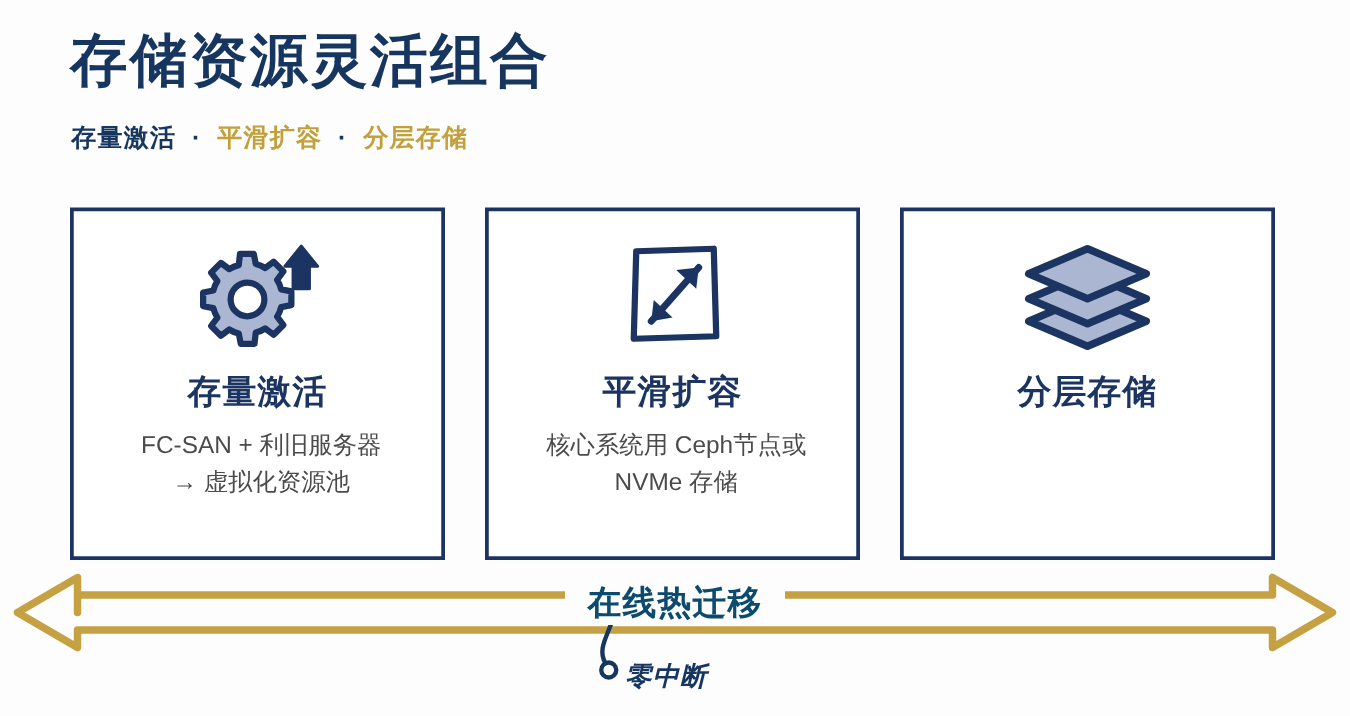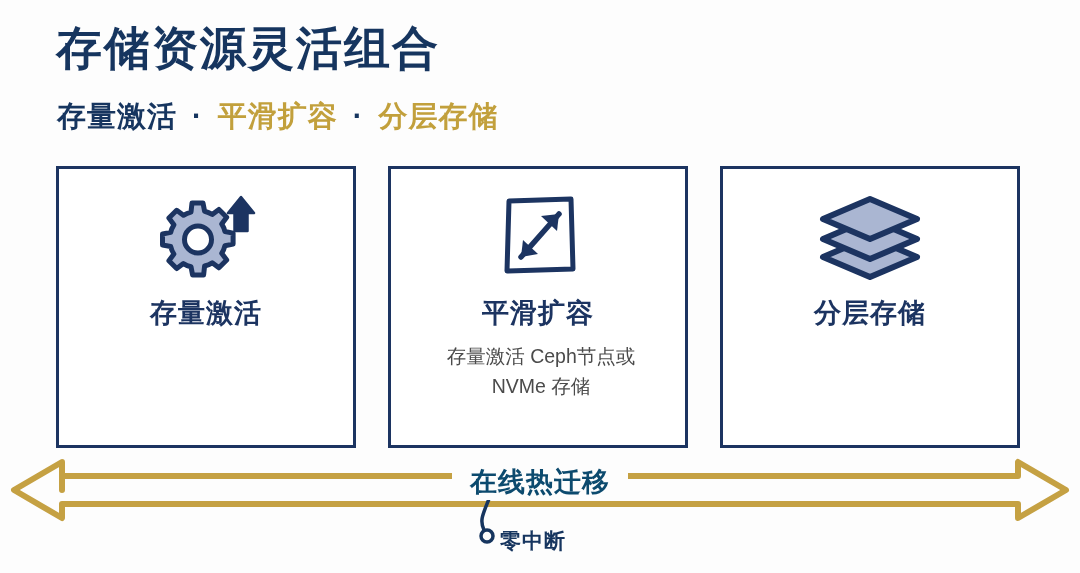--- a/index.html
+++ b/index.html
@@ -31,21 +31,21 @@
     font-weight: bold;
     color: #16355f;
     letter-spacing: 2px;
     line-height: 1.15;
     white-space: nowrap;
   }
   .subtitle {
     position: absolute;
     left: 57px;
     top: 99px;
-    font-size: 29px;
+    font-size: 20px;
     font-weight: bold;
     letter-spacing: 1px;
     white-space: nowrap;
     line-height: 1.2;
   }
   .sub-navy { color: #16355f; }
   .sub-gold { color: #c2a03c; }
   .sub-dot  { color: #16355f; padding: 0 6px; }
 
   
@@ -120,20 +120,21 @@
     letter-spacing: 1px;
   }
   .zero-label {
     position: absolute;
     left: 500px;
     top: 75px;
     font-size: 21px;
     font-weight: bold;
     color: #16355f;
     letter-spacing: 1px;
+    font-style: italic;
   }
   .label-mask {
     position: absolute;
     top: 8px;
     left: 452px;
     width: 176px;
     height: 40px;
     background: #fdfdfd;
   }
 </style>
@@ -156,35 +157,37 @@
     <div class="card-icon">
       <svg width="120" height="96" viewBox="0 0 120 96">
 
         <path d="M46 14 l11 0 1.6 8.2 a24 24 0 0 1 7.6 3.2 l6.7-5 7.8 7.8 -5 6.7 a24 24 0 0 1 3.2 7.6 l8.2 1.6 0 11 -8.2 1.6 a24 24 0 0 1 -3.2 7.6 l5 6.7 -7.8 7.8 -6.7-5 a24 24 0 0 1 -7.6 3.2 L57.6 86 l-11 0 -1.6-8.2 a24 24 0 0 1 -7.6-3.2 l-6.7 5 -7.8-7.8 5-6.7 a24 24 0 0 1 -3.2-7.6 L16.5 56 l0-11 8.2-1.6 a24 24 0 0 1 3.2-7.6 l-5-6.7 7.8-7.8 6.7 5 a24 24 0 0 1 7.6-3.2 Z" fill="#aab6d2" stroke="#1c3461" stroke-width="5" stroke-linejoin="round"></path>
         <circle cx="52" cy="50.5" r="13.5" fill="#ffffff" stroke="#1c3461" stroke-width="5"></circle>
 
         <path d="M95 8 L108 24 L101.5 24 L101.5 42 L88.5 42 L88.5 24 L82 24 Z" fill="#1c3461" stroke="#1c3461" stroke-width="2.5" stroke-linejoin="round"></path>
       </svg>
     </div>
     <div class="card-title">存量激活</div>
+    <div class="card-body">FC-SAN + 利旧服务器
+→ 虚拟化资源池</div>
   </div>
 
   <div class="card" id="card-1">
     <div class="card-icon">
       <svg width="110" height="96" viewBox="0 0 110 96">
 
         <path d="M26 12 L88 10 L90 80 L24 82 Z" fill="none" stroke="#1c3461" stroke-width="5" stroke-linejoin="round" stroke-linecap="round"></path>
 
         <line x1="38" y1="68" x2="76" y2="25" stroke="#1c3461" stroke-width="5.5" stroke-linecap="round"></line>
         <path d="M76 25 L58 27 L74 42 Z" fill="#1c3461"></path>
         <path d="M38 68 L55 65 L40 51 Z" fill="#1c3461"></path>
       </svg>
     </div>
     <div class="card-title">平滑扩容</div>
-    <div class="card-body">存量激活 Ceph节点或
+    <div class="card-body">核心系统用 Ceph节点或
 NVMe 存储</div>
   </div>
 
   <div class="card" id="card-2">
     <div class="card-icon">
       <svg width="118" height="96" viewBox="0 0 118 96">
 
         <path d="M59 48 L106 68 L59 88 L12 68 Z" fill="#aab6d2" stroke="#1c3461" stroke-width="6" stroke-linejoin="round"></path>
 
         <path d="M59 30 L106 50 L59 70 L12 50 Z" fill="#aab6d2" stroke="#1c3461" stroke-width="6" stroke-linejoin="round"></path>

